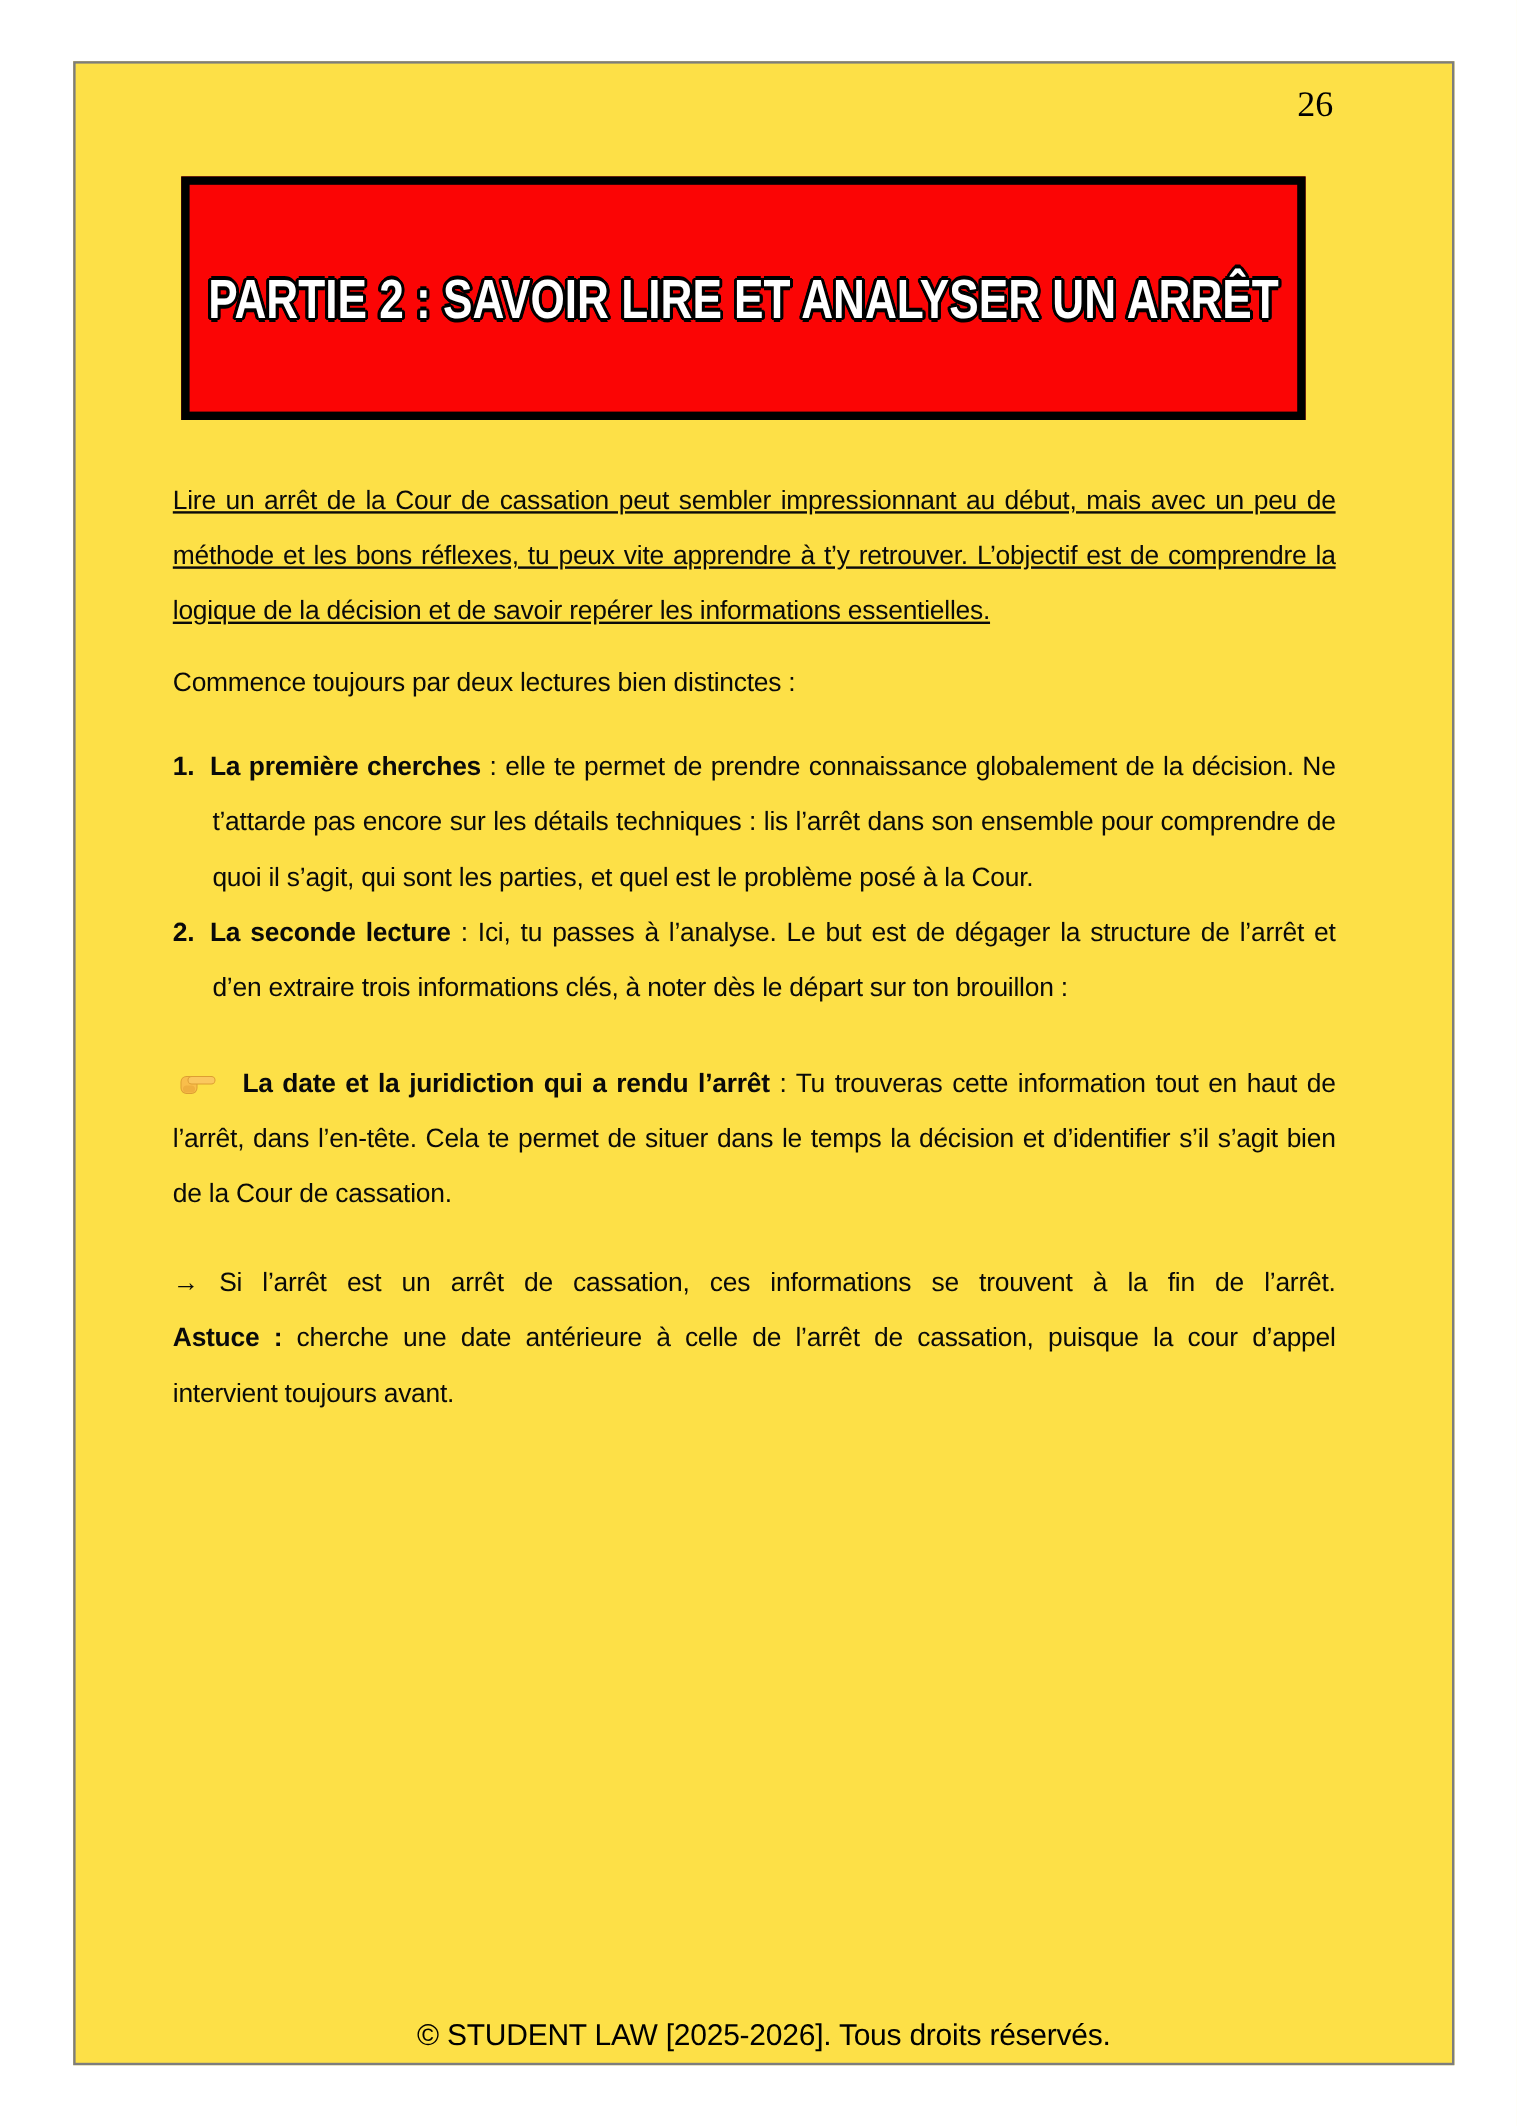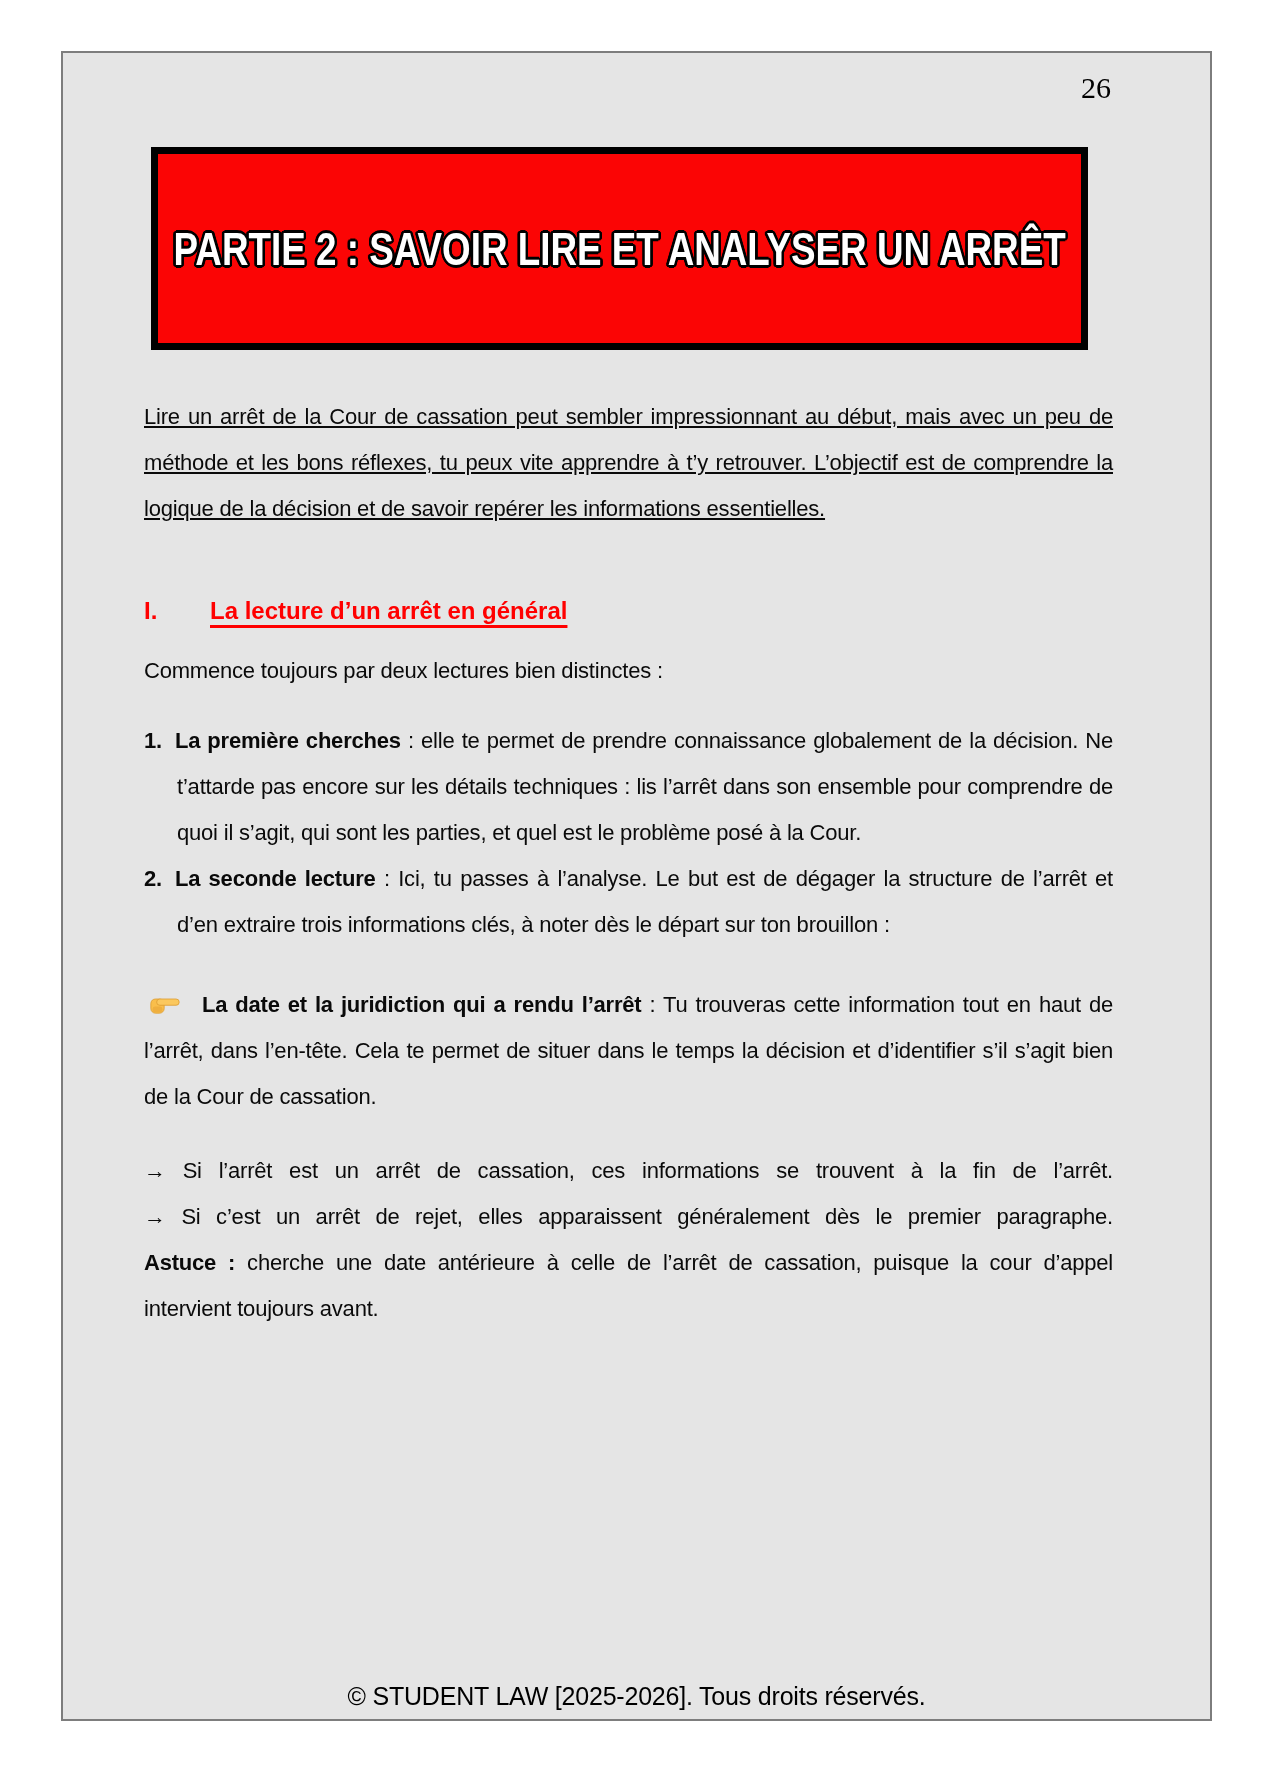--- a/index.html
+++ b/index.html
@@ -3,21 +3,21 @@
 <meta charset="utf-8">
 <style>
   html,body{margin:0;padding:0;background:#ffffff;}
   body{
     width:1264px;height:1772px;position:relative;
     font-family:"Liberation Sans","DejaVu Sans",sans-serif;
     color:#0a0a0a;
   }
   .frame{
     position:absolute;left:61px;top:51px;width:1151px;height:1670px;
-    border:2px solid #7d7d7d;background:#e5e5e5;box-sizing:border-box;
+    border:2px solid #7d7d7d;background:#fde047;box-sizing:border-box;
   }
   .page-number{
     position:absolute;top:18px;right:99px;
     font-family:"Liberation Serif","DejaVu Serif",serif;
     font-size:30px;color:#000;
   }
   .banner{
     margin:94px 0 0 88px;width:937px;height:203px;
     background:#fb0505;border:7px solid #000;box-sizing:border-box;
     display:flex;align-items:center;justify-content:center;overflow:hidden;
@@ -72,23 +72,20 @@
   <div class="page-number">26</div>
 
   <div class="banner">
     <div class="banner-title">PARTIE 2 : SAVOIR LIRE ET ANALYSER UN ARRÊT</div>
   </div>
 
   <div class="content">
 
     <p class="p1 jst">Lire un arrêt de la Cour de cassation peut sembler impressionnant au début, mais avec un peu de méthode et les bons réflexes, tu peux vite apprendre à t’y retrouver. L’objectif est de comprendre la logique de la décision et de savoir repérer les informations essentielles.</p>
 
-    <h2>
-      <span class="numeral">I.</span><span class="sec-title">La lecture d’un arrêt en général</span>
-    </h2>
 
     <p class="lead">Commence toujours par deux lectures bien distinctes :</p>
 
     <div class="num-list">
       <div class="li jst">
         <span class="num">1.</span><span><span class="b">La première cherches</span><span> : elle te permet de prendre connaissance globalement de la décision. Ne t’attarde pas encore sur les détails techniques : lis l’arrêt dans son ensemble pour comprendre de quoi il s’agit, qui sont les parties, et quel est le problème posé à la Cour.</span></span>
       </div>
       <div class="li jst">
         <span class="num">2.</span><span><span class="b">La seconde lecture</span><span> : Ici, tu passes à l’analyse. Le but est de dégager la structure de l’arrêt et d’en extraire trois informations clés, à noter dès le départ sur ton brouillon :</span></span>
       </div>
@@ -98,21 +95,20 @@
       <svg class="finger-icon first" width="30" height="22" viewBox="0 0 36 26">
         <rect x="1" y="7" width="16" height="17" rx="5.5" fill="#F9BE4B" stroke="#DD9E33" stroke-width="1"></rect>
         <rect x="8" y="7" width="27" height="7.5" rx="3.7" fill="#FBC85E" stroke="#DD9E33" stroke-width="1"></rect>
         <rect x="3" y="16" width="12" height="7" rx="3.5" fill="#EFAF3F"></rect>
       </svg><span><span class="b">La date et la juridiction qui a rendu l’arrêt</span><span> : Tu trouveras cette information tout en haut de l’arrêt, dans l’en-tête. Cela te permet de situer dans le temps la décision et d’identifier s’il s’agit bien de la Cour de cassation.</span></span>
     </p>
 
 
     <div class="arrow-block">
       <div class="arrow-line">→ Si l’arrêt est un arrêt de cassation, ces informations se trouvent à la fin de l’arrêt.</div>
-      <div class="arrow-line">→ Si c’est un arrêt de rejet, elles apparaissent généralement dès le premier paragraphe.</div>
       <p class="tip jst"><span class="b">Astuce :</span><span> cherche une date antérieure à celle de l’arrêt de cassation, puisque la cour d’appel intervient toujours avant.</span></p>
     </div>
 
   </div>
 
   <div class="footer">© STUDENT LAW [2025-2026]. Tous droits réservés.</div>
 
 </div>
 
 </body></html>

